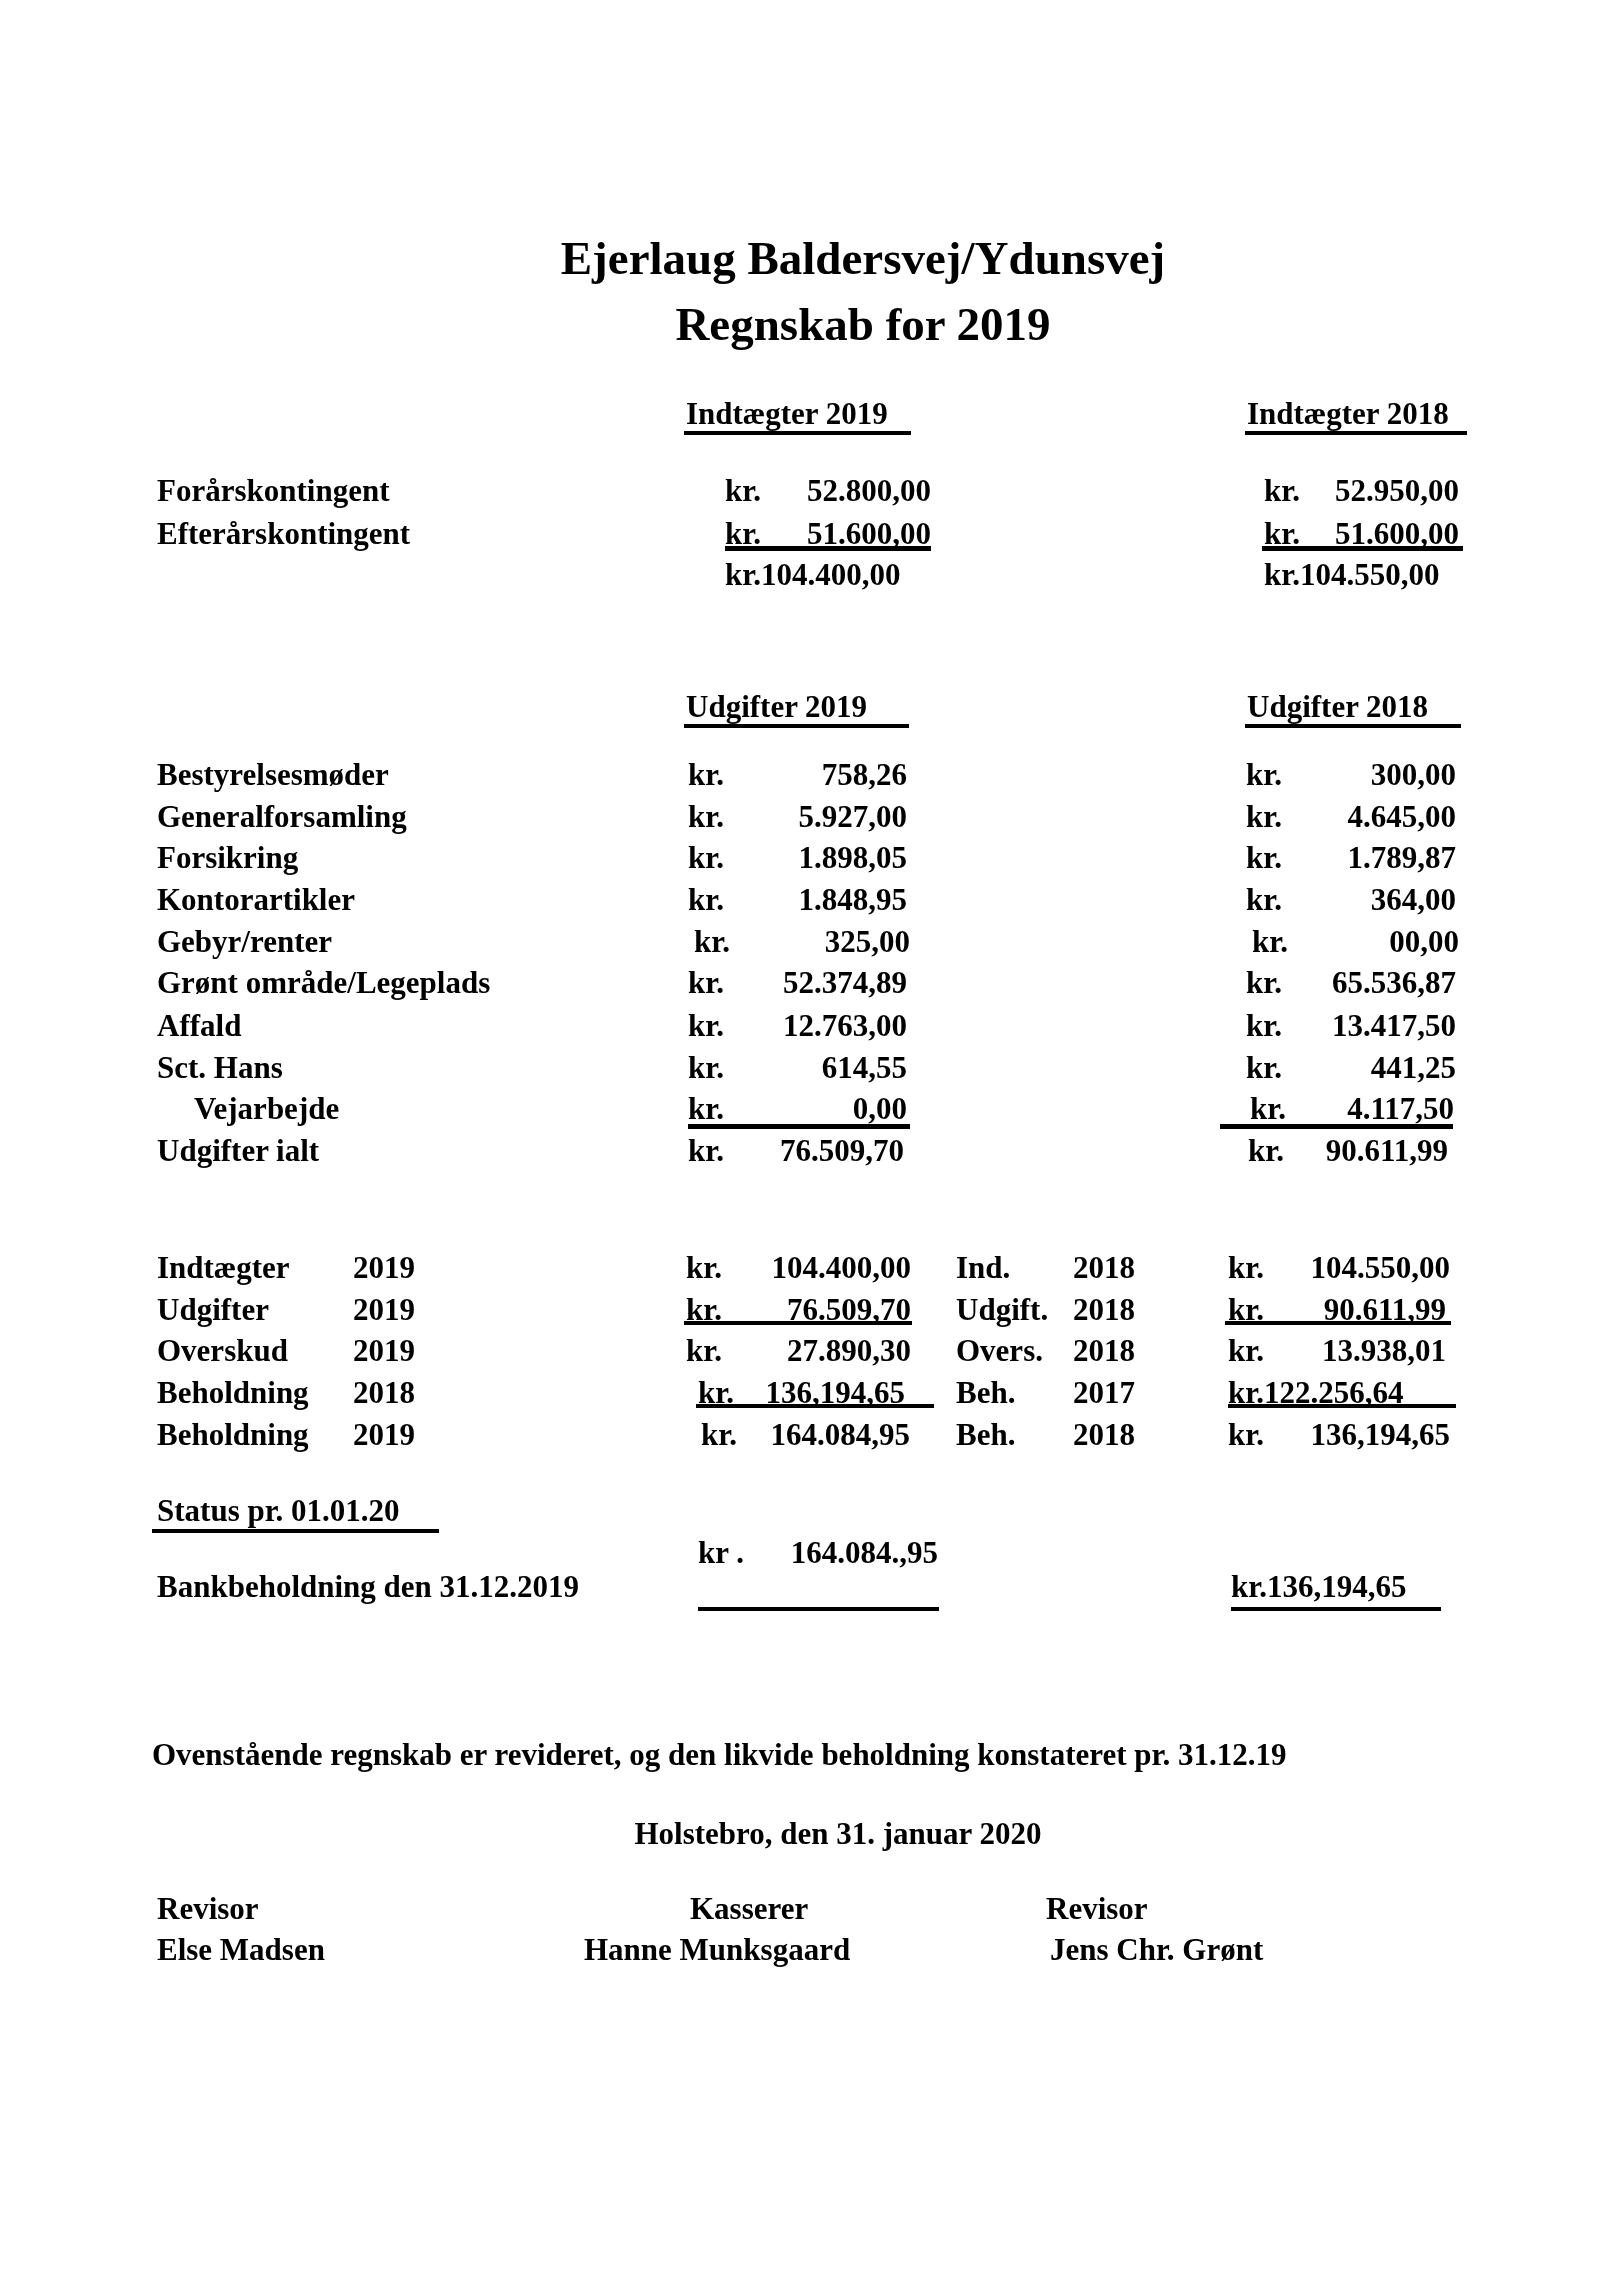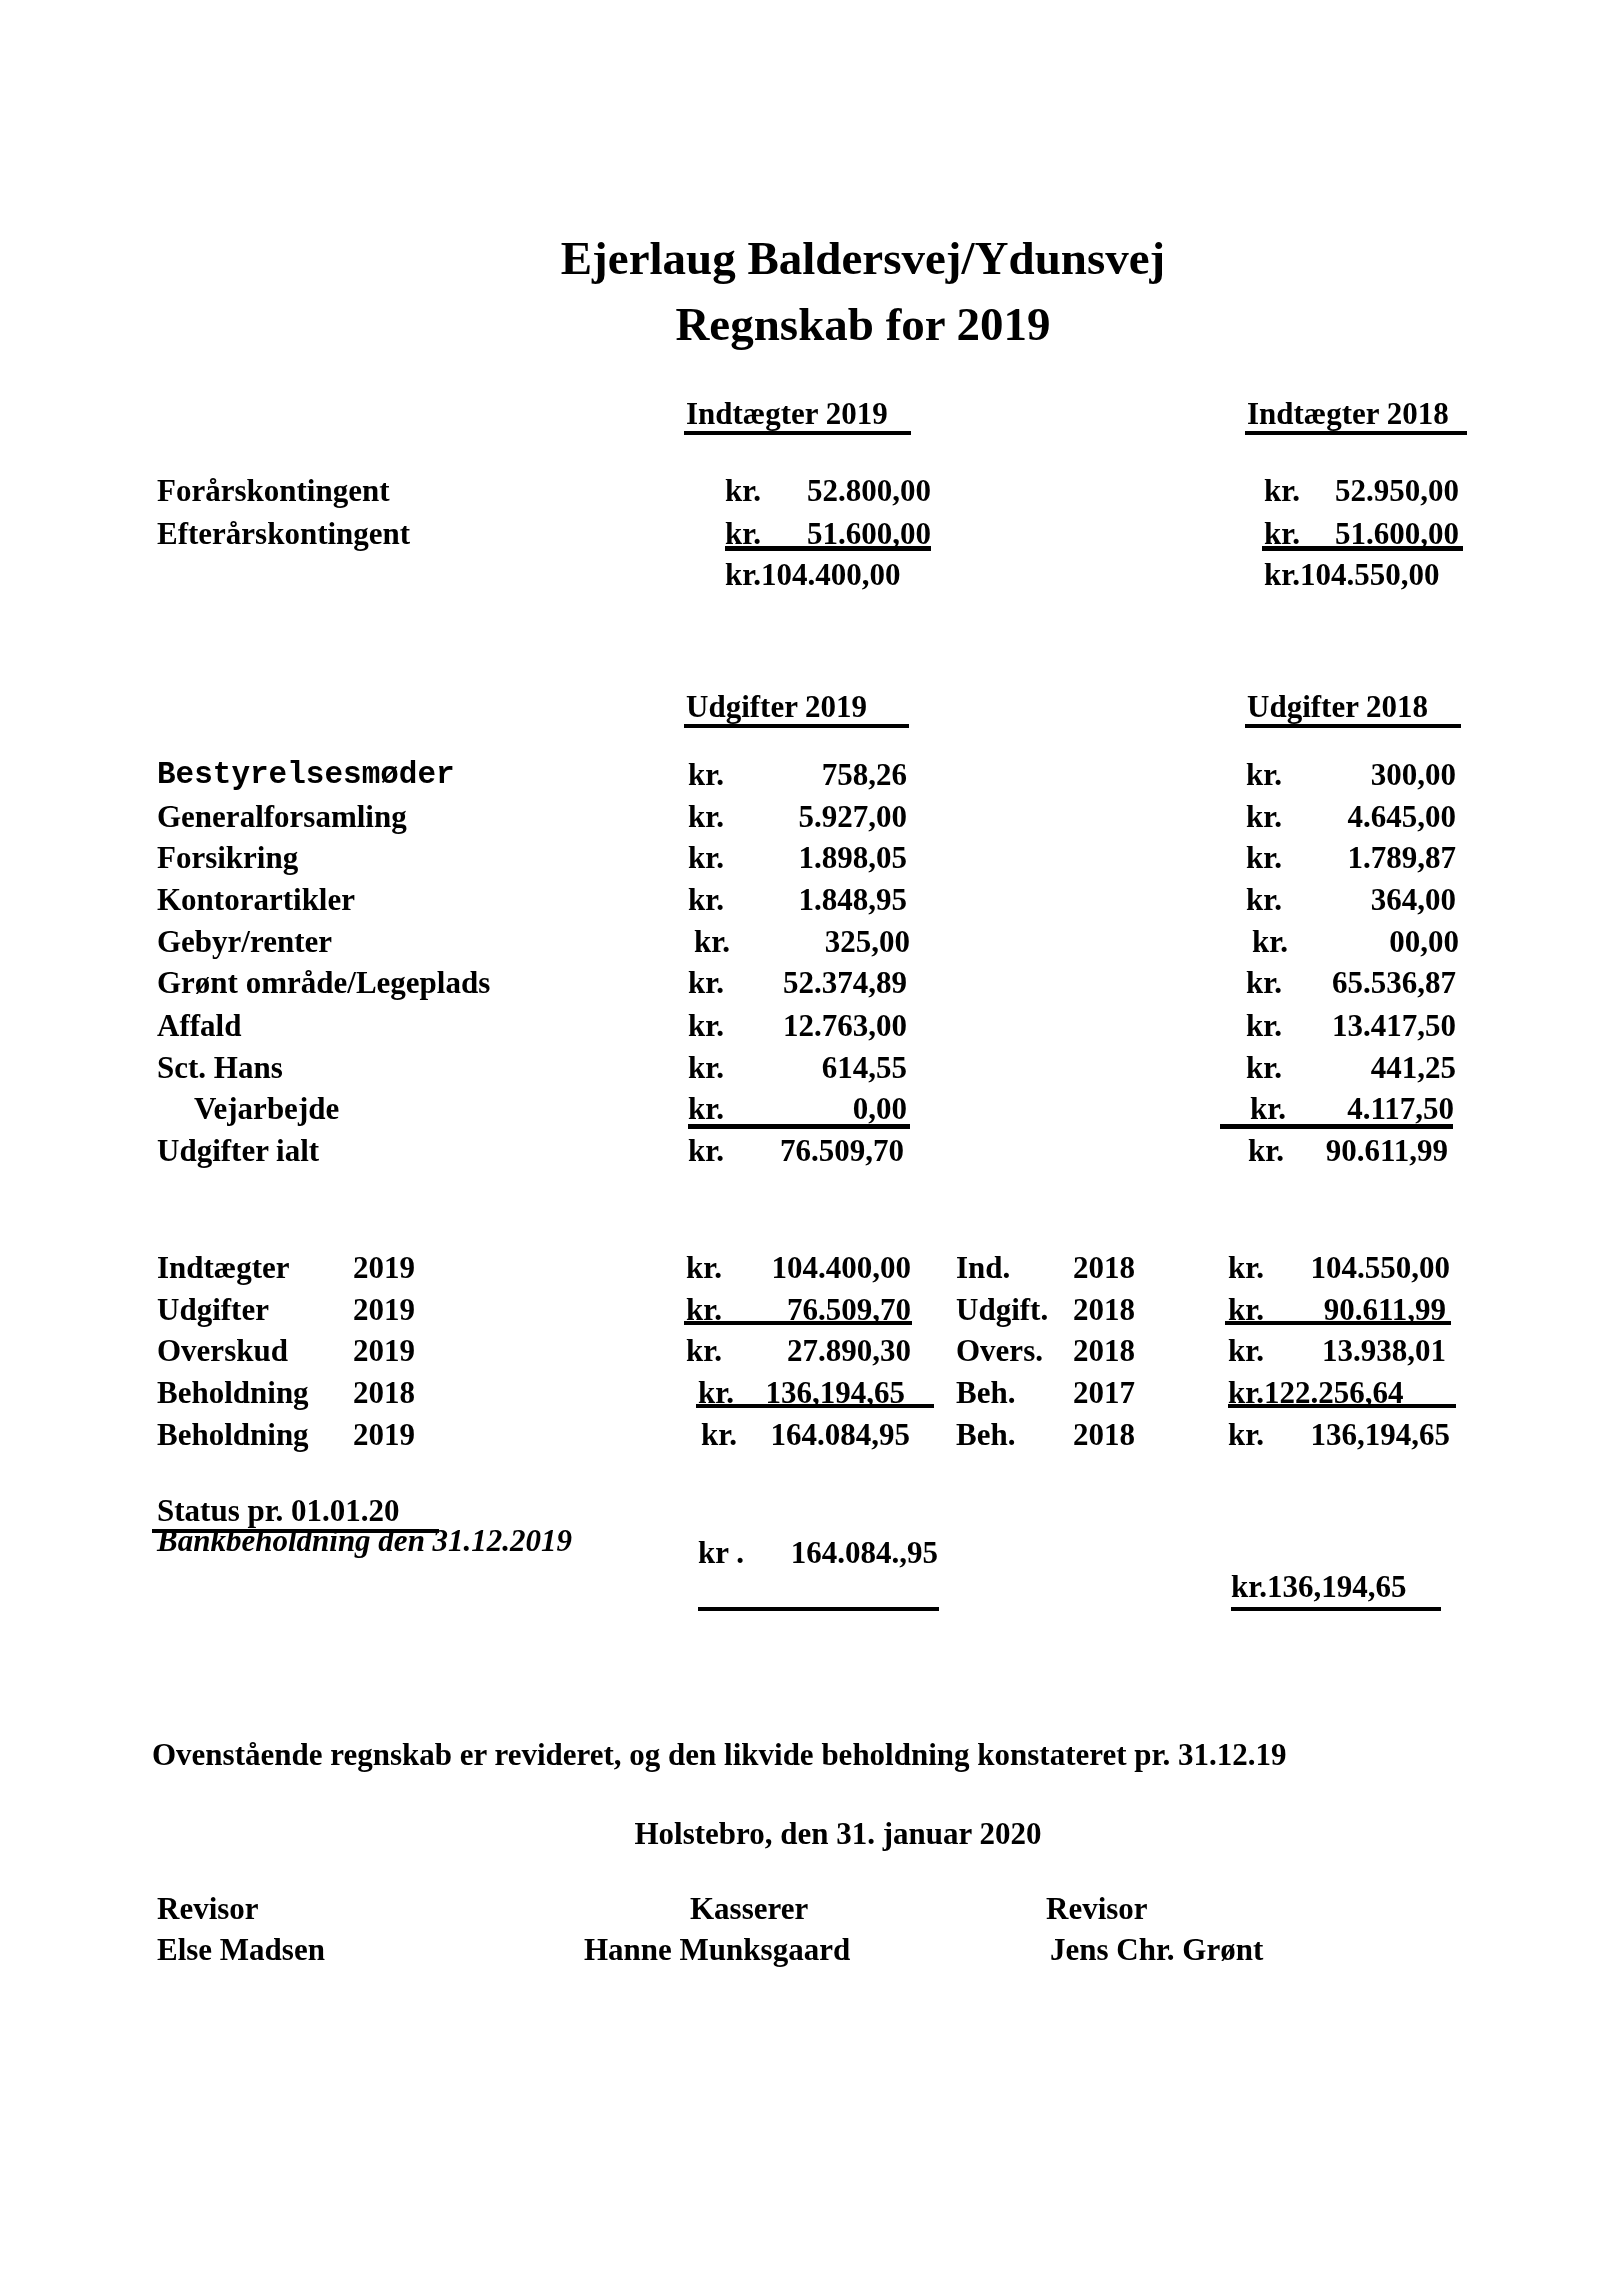--- a/index.html
+++ b/index.html
@@ -67,21 +67,21 @@
   <div class="t money flush" style="left:1264px;top:558px;width:195px;">
     <span>kr.</span>
       <span>104.550,00</span>
   </div>
 
   <div class="t" style="left:686px;top:690px;">Udgifter 2019</div>
   <div class="t" style="left:1247px;top:690px;">Udgifter 2018</div>
   <div class="rule" style="left:684px;top:724px;width:225px;height:3.9px;"></div>
   <div class="rule" style="left:1245px;top:724px;width:216px;height:3.9px;"></div>
 
-  <div class="t" style="left:157px;top:758px;font-family:Liberation Mono, monospace;">Bestyrelsesmøder</div>
+  <div class="t" style="left:157px;top:758px;">Bestyrelsesmøder</div>
   <div class="t money" style="left:688px;top:758px;width:219px;">
     <span>kr.</span>
       <span>758,26</span>
   </div>
   <div class="t money" style="left:1246px;top:758px;width:210px;">
     <span>kr.</span>
       <span>300,00</span>
   </div>
 
   <div class="t" style="left:157px;top:800px;">Generalforsamling</div>
@@ -242,21 +242,21 @@
   <div class="t" style="left:956px;top:1418px;">Beh.</div>
   <div class="t" style="left:1073px;top:1418px;">2018</div>
   <div class="t money" style="left:1228px;top:1418px;width:222px;">
     <span>kr.</span>
       <span>136,194,65</span>
   </div>
 
   <div class="t" style="left:157px;top:1494px;">Status pr. 01.01.20</div>
   <div class="rule" style="left:152px;top:1529px;width:287px;height:3.9px;"></div>
 
-  <div class="t" style="left:157px;top:1524px;font-style:italic;">Bankbeholdning den 31.12.2019</div>
+  <div class="t" style="left:157px;top:1570px;">Bankbeholdning den 31.12.2019</div>
   <div class="t money" style="left:698px;top:1536px;width:240px;">
     <span>kr .</span>
       <span>164.084.,95</span>
   </div>
   <div class="rule" style="left:698px;top:1607px;width:241px;height:3.9px;"></div>
   <div class="t money flush" style="left:1231px;top:1570px;width:210px;">
     <span>kr.</span>
       <span>136,194,65</span>
   </div>
   <div class="rule" style="left:1231px;top:1607px;width:210px;height:3.9px;"></div>

